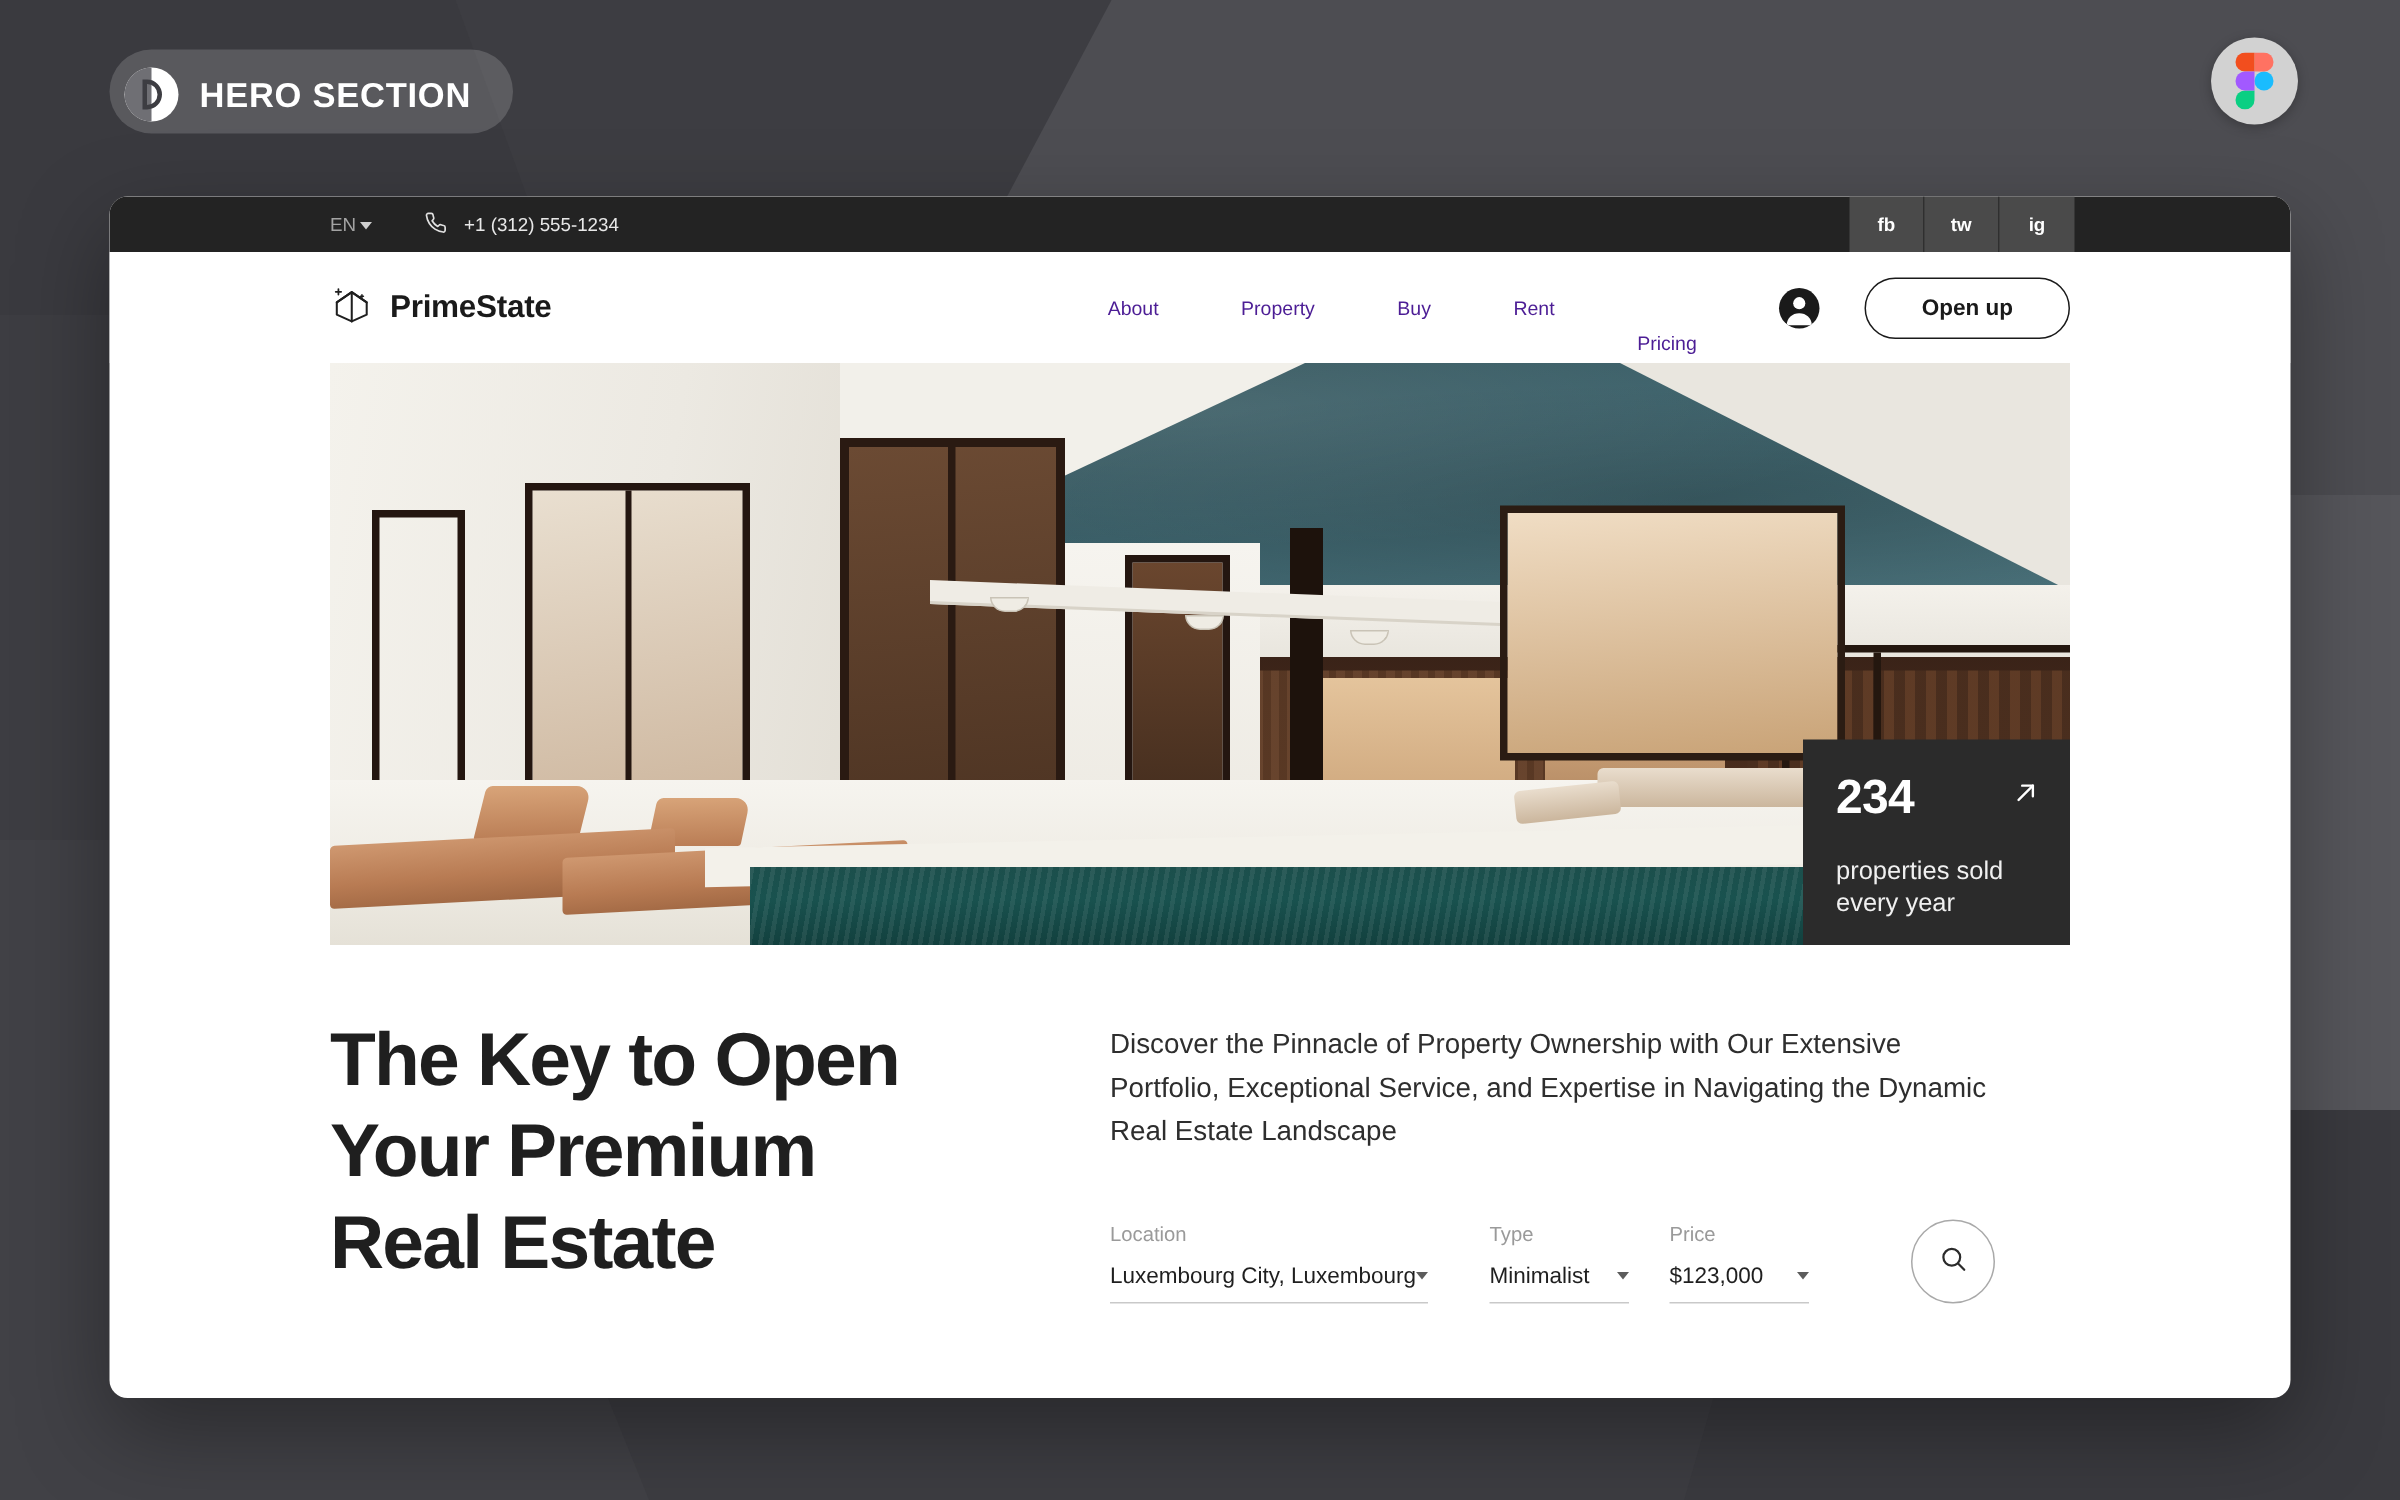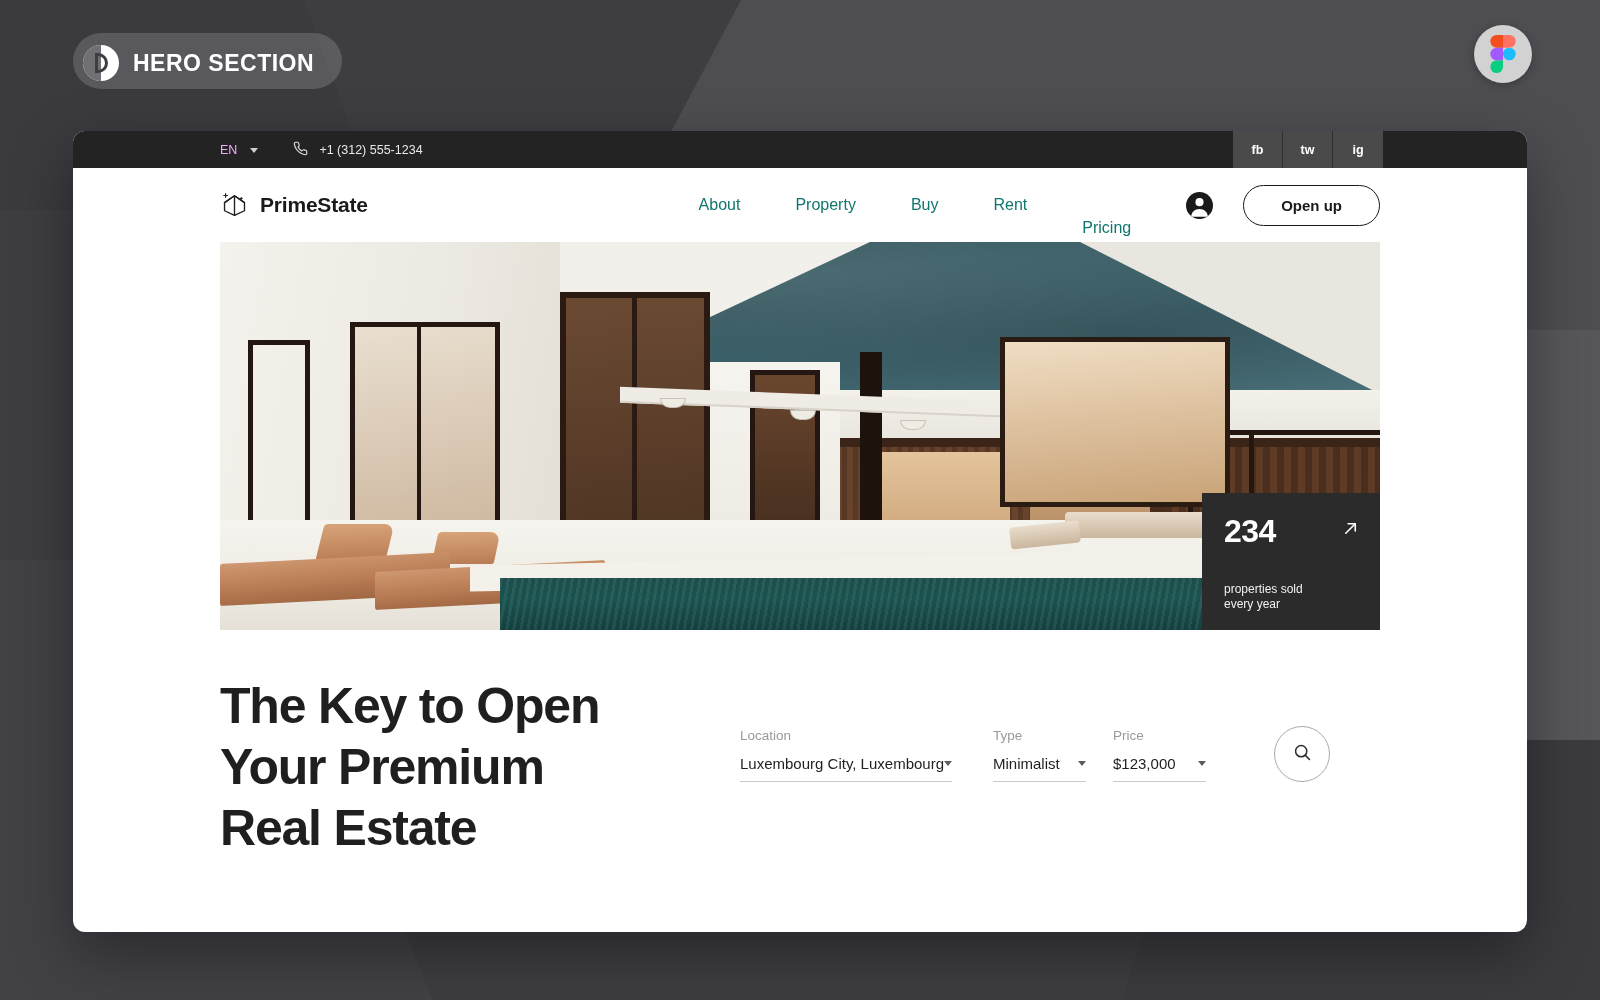--- a/index.html
+++ b/index.html
@@ -132,22 +132,22 @@
     display: flex;
     align-items: stretch;
     position: relative;
   }
   .utility-left {
     display: flex; align-items: center;
     gap: 0;
     padding-left: 147px;
   }
   #lang-select {
-    display: flex; align-items: center; gap: 13px;
-    color: #f0abfc;
+    display: flex; align-items: center; gap: 3px;
+    color: #a3a3a3;
     font-size: 12.5px;
     padding-right: 16px;
   }
   .chev {
     width: 0; height: 0;
     border-left: 4.5px solid transparent;
     border-right: 4.5px solid transparent;
     border-top: 5px solid #cfcfcf;
     margin-top: 2px;
   }
@@ -193,22 +193,22 @@
     font-weight: bold;
     color: #1a1a1a;
     letter-spacing: -0.2px;
   }
   #nav-links {
     margin-left: auto;
     display: flex; align-items: center;
     gap: 55px;
   }
   .nav-link {
-    font-size: 16px;
-    color: #0f766e;
+    font-size: 13px;
+    color: #4c1d95;
     white-space: nowrap;
   }
   #nav-actions {
     margin-left: 55px;
     display: flex; align-items: center;
     gap: 30px;
   }
   #avatar {
     width: 27px; height: 27px;
     border-radius: 50%;
@@ -377,21 +377,21 @@
     z-index: 5;
   }
   #stats-number {
     font-size: 32px;
     font-weight: bold;
     line-height: 1;
     letter-spacing: -0.5px;
   }
   #stats-caption {
     margin-top: auto;
-    font-size: 12px;
+    font-size: 17px;
     line-height: 1.25;
     color: #f0f0f0;
     white-space: pre-line;
   }
   #stats-arrow {
     position: absolute;
     top: 26px; right: 20px;
     color: #ffffff;
   }
 
@@ -602,20 +602,21 @@
         </span>
       </div>
     </div>
 
     <div id="content">
       <h1 id="headline">The Key to Open
 Your Premium
 Real Estate</h1>
 
       <div id="right-col">
+        <p id="lede">Discover the Pinnacle of Property Ownership with Our Extensive Portfolio, Exceptional Service, and Expertise in Navigating the Dynamic Real Estate Landscape</p>
 
         <div id="search-row">
 
           <div class="field" id="field-location">
             <span class="field-label">Location</span>
             <span class="field-control">
               <span class="field-value">Luxembourg City, Luxembourg</span>
               <span class="field-caret"></span>
             </span>
           </div>

